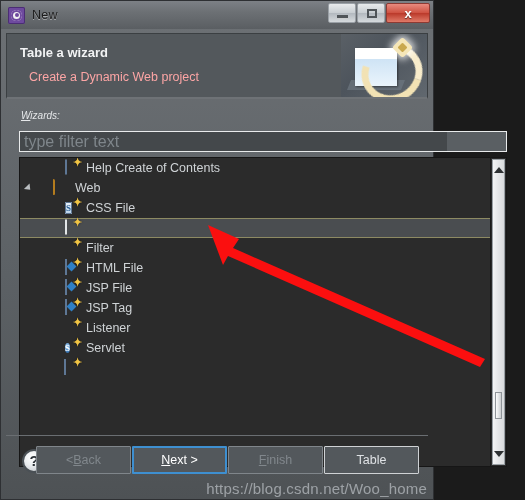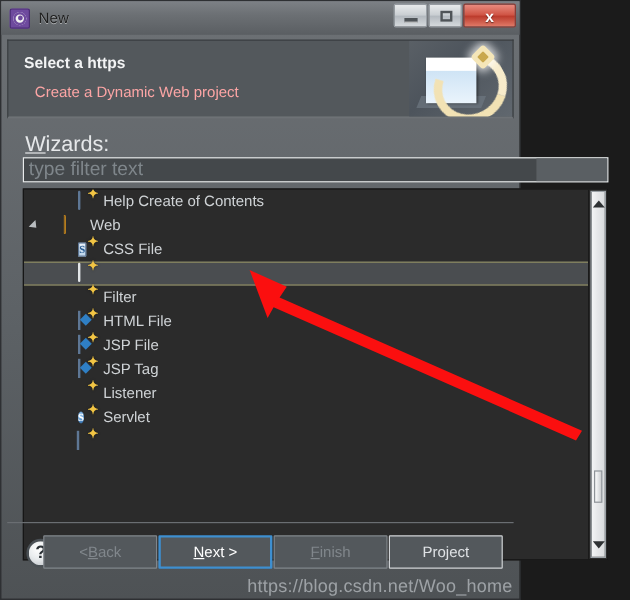--- a/index.html
+++ b/index.html
@@ -193,22 +193,23 @@
   
   .body {
     flex: 1 1 auto;
     position: relative;
     padding: 0 5px;
     box-sizing: border-box;
   }
   .wizards-label {
     position: absolute;
     left: 20px; top: 11px;
-    font-size: 18px;
+    font-size: 10px;
     color: #e6e8ea;
+    font-style: italic;
   }
   .wizards-label u { text-decoration: underline; }
 
   .filter-field {
     position: absolute;
     left: 18px; top: 32px;
     width: 488px; height: 21px;
     background: #44484b;
     border: 1px solid #e9ebec;
     box-sizing: border-box;
@@ -494,21 +495,21 @@
       <div class="winbtn">
         <span class="g-max"></span>
       </div>
       <div class="winbtn close">
         <span class="g-close">x</span>
       </div>
     </div>
   </div>
 
   <div class="header">
-    <div class="header-title">Select a https</div>
+    <div class="header-title">Table a wizard</div>
     <div class="header-sub">Create a Dynamic Web project</div>
     <div class="header-art">
       <div class="art-shadow"></div>
       <div class="art-page"></div>
       <div class="art-swoosh"></div>
       <div class="art-spark"></div>
     </div>
   </div>
 
   <div class="body">
@@ -625,21 +626,21 @@
       </div>
       <div class="btn focused">
         <u>N</u>
           <span>ext &gt;</span>
       </div>
       <div class="btn disabled">
         <u>F</u>
           <span>inish</span>
       </div>
       <div class="btn">
-        <span>Project</span>
+        <span>Table</span>
       </div>
     </div>
   </div>
 
   <svg class="annot-arrow" viewBox="0 0 525 500">
     <g fill="#fb0f0f">
       <polygon points="207,224 238,238 232,247 484,358 479,366 227,255 222,264"></polygon>
     </g>
   </svg>
 

